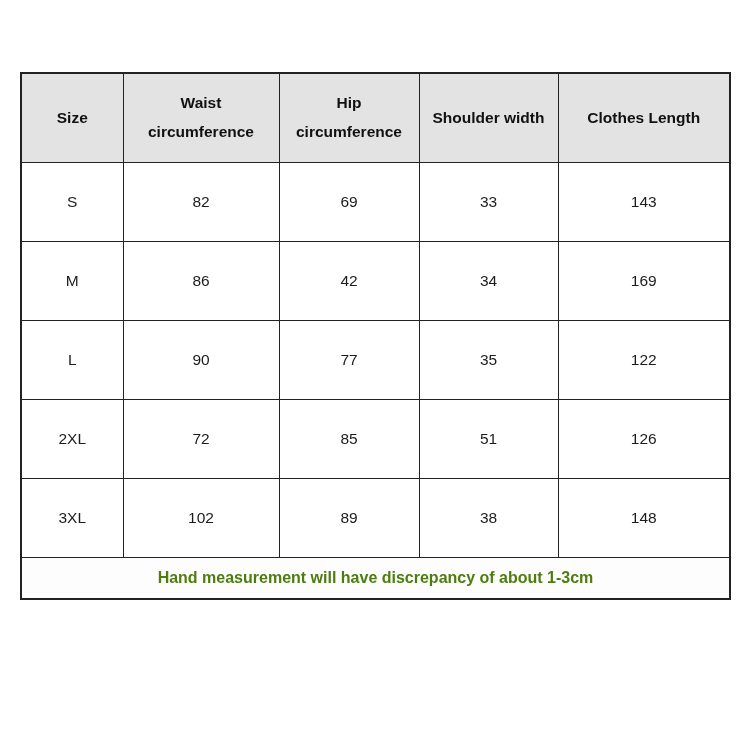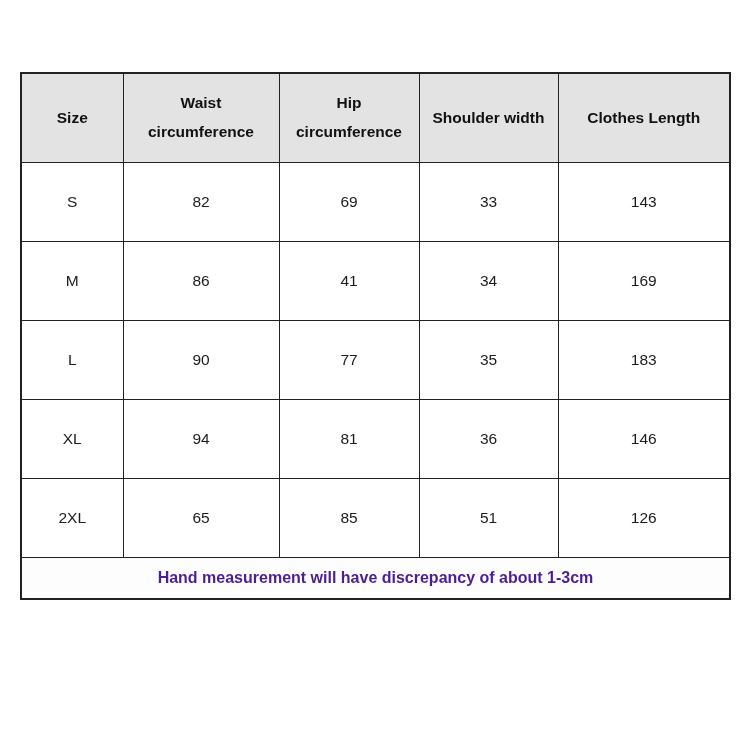--- a/index.html
+++ b/index.html
@@ -47,21 +47,21 @@
     font-weight: 400;
     font-size: 15.5px;
     height: 78px;
     color: #1c1c1c;
   }
   table.size-chart tfoot td {
     background: #fdfdfd;
     font-weight: 700;
     font-size: 16px;
     height: 40px;
-    color: #4c1d95;
+    color: #4d7c0f;
   }
 </style>
 </head>
 <body>
 
 <div class="page">
   <table class="size-chart">
     <colgroup>
       <col style="width:102px">
       <col style="width:156px">
@@ -84,44 +84,44 @@
       <tr>
         <td>S</td>
         <td>82</td>
         <td>69</td>
         <td>33</td>
         <td>143</td>
       </tr>
       <tr>
         <td>M</td>
         <td>86</td>
-        <td>41</td>
+        <td>42</td>
         <td>34</td>
         <td>169</td>
       </tr>
       <tr>
         <td>L</td>
         <td>90</td>
         <td>77</td>
         <td>35</td>
-        <td>183</td>
-      </tr>
-      <tr>
-        <td>XL</td>
-        <td>94</td>
-        <td>81</td>
-        <td>36</td>
-        <td>146</td>
+        <td>122</td>
       </tr>
       <tr>
         <td>2XL</td>
-        <td>65</td>
+        <td>72</td>
         <td>85</td>
         <td>51</td>
         <td>126</td>
+      </tr>
+      <tr>
+        <td>3XL</td>
+        <td>102</td>
+        <td>89</td>
+        <td>38</td>
+        <td>148</td>
       </tr>
     </tbody>
     <tfoot>
       <tr>
         <td colspan="5">Hand measurement will have discrepancy of about 1-3cm</td>
       </tr>
     </tfoot>
   </table>
 </div>
 

